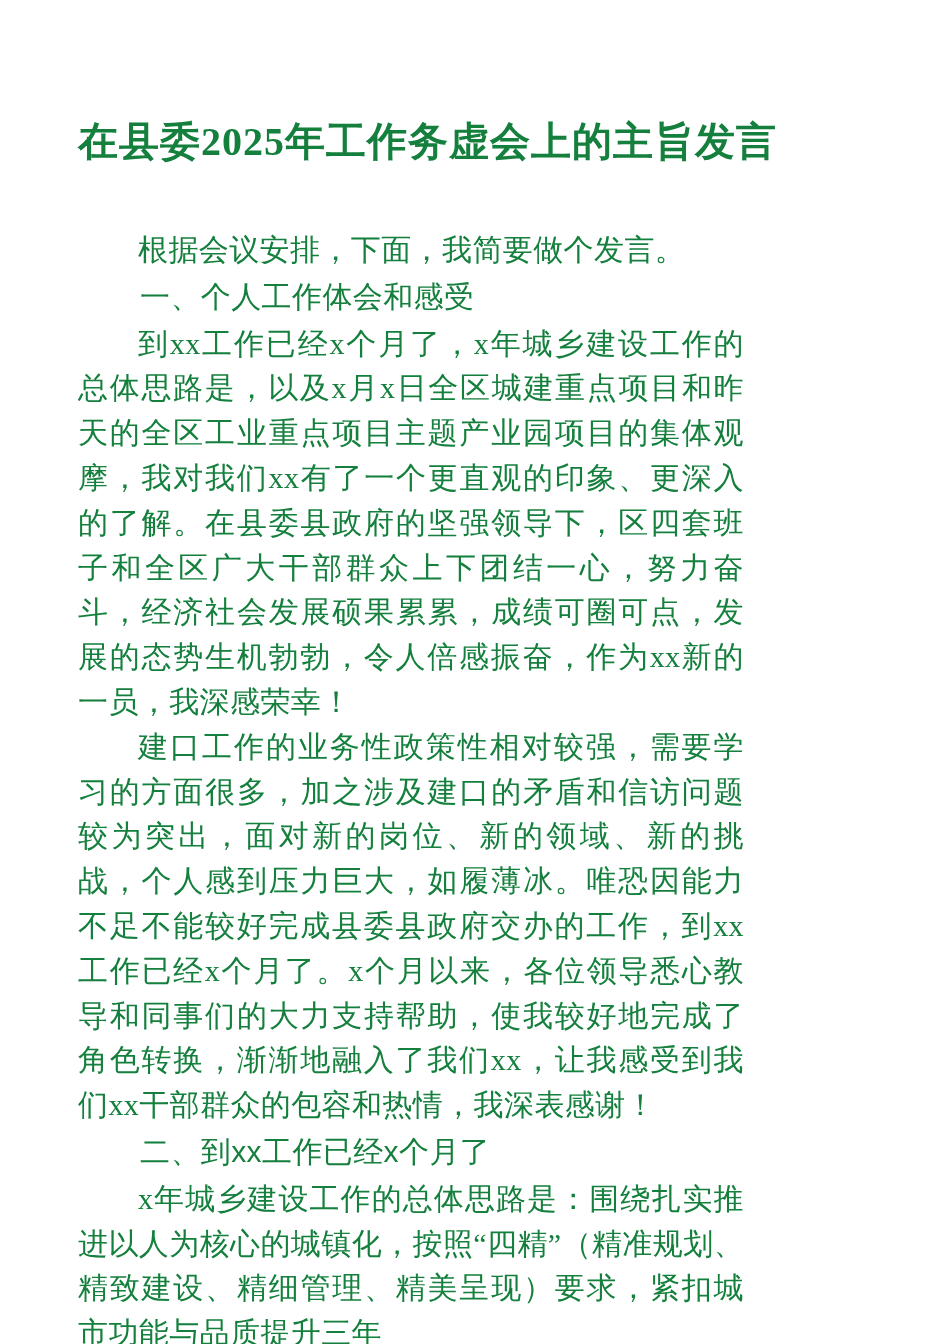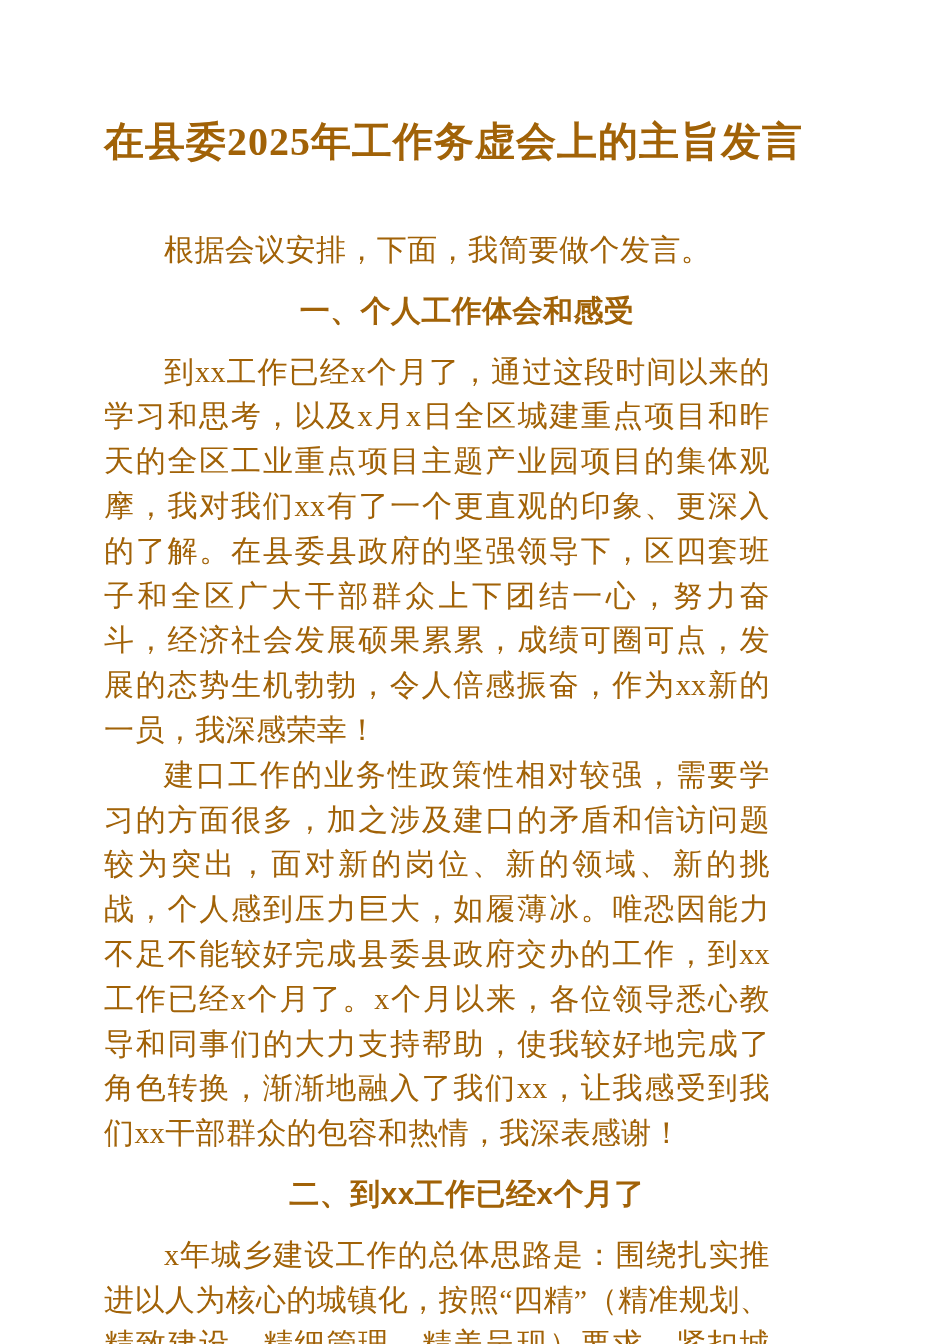--- a/index.html
+++ b/index.html
@@ -6,23 +6,23 @@
     margin: 0;
     padding: 0;
     background: #ffffff;
   }
   .page {
     position: relative;
     width: 834px;
     height: 1344px;
     background: #ffffff;
     box-sizing: border-box;
-    padding: 118px 142px 0 104px;
+    padding: 118px 142px 0 78px;
     overflow: hidden;
-    color: #a16207;
+    color: #15803d;
   }
   .doc-title {
     font-family: "Liberation Serif", "DejaVu Serif", serif;
     font-weight: 700;
     font-size: 40px;
     line-height: 48px;
     letter-spacing: 1px;
     text-align: center;
     margin: 0 0 62px 0;
     white-space: nowrap;
@@ -35,41 +35,41 @@
     font-weight: 400;
     font-size: 30px;
     line-height: 44.8px;
     letter-spacing: 0.4px;
     text-align: justify;
     text-indent: 2em;
     margin: 0;
   }
   .heading {
     font-family: "Liberation Sans", "DejaVu Sans", sans-serif;
-    font-weight: 700;
+    font-weight: 400;
     font-size: 30px;
     line-height: 44.8px;
     letter-spacing: 0.4px;
-    text-align: center;
+    text-align: left;
     text-indent: 2em;
-    margin: 16px;
+    margin: 2px;
   }
 </style>
 </head>
 <body>
 
 <div class="page">
   <h1 class="doc-title">在县委2025年工作务虚会上的主旨发言</h1>
 
   <div class="doc-body">
     <p class="para">根据会议安排，下面，我简要做个发言。</p>
 
     <h2 class="heading">一、个人工作体会和感受</h2>
 
-    <p class="para">到xx工作已经x个月了，通过这段时间以来的学习和思考，以及x月x日全区城建重点项目和昨天的全区工业重点项目主题产业园项目的集体观摩，我对我们xx有了一个更直观的印象、更深入的了解。在县委县政府的坚强领导下，区四套班子和全区广大干部群众上下团结一心，努力奋斗，经济社会发展硕果累累，成绩可圈可点，发展的态势生机勃勃，令人倍感振奋，作为xx新的一员，我深感荣幸！</p>
+    <p class="para">到xx工作已经x个月了，x年城乡建设工作的总体思路是，以及x月x日全区城建重点项目和昨天的全区工业重点项目主题产业园项目的集体观摩，我对我们xx有了一个更直观的印象、更深入的了解。在县委县政府的坚强领导下，区四套班子和全区广大干部群众上下团结一心，努力奋斗，经济社会发展硕果累累，成绩可圈可点，发展的态势生机勃勃，令人倍感振奋，作为xx新的一员，我深感荣幸！</p>
 
     <p class="para">建口工作的业务性政策性相对较强，需要学习的方面很多，加之涉及建口的矛盾和信访问题较为突出，面对新的岗位、新的领域、新的挑战，个人感到压力巨大，如履薄冰。唯恐因能力不足不能较好完成县委县政府交办的工作，到xx工作已经x个月了。x个月以来，各位领导悉心教导和同事们的大力支持帮助，使我较好地完成了角色转换，渐渐地融入了我们xx，让我感受到我们xx干部群众的包容和热情，我深表感谢！</p>
 
     <h2 class="heading">二、到xx工作已经x个月了</h2>
 
     <p class="para">x年城乡建设工作的总体思路是：围绕扎实推进以人为核心的城镇化，按照“四精”（精准规划、精致建设、精细管理、精美呈现）要求，紧扣城市功能与品质提升三年</p>
   </div>
 </div>
 
 </body></html>

